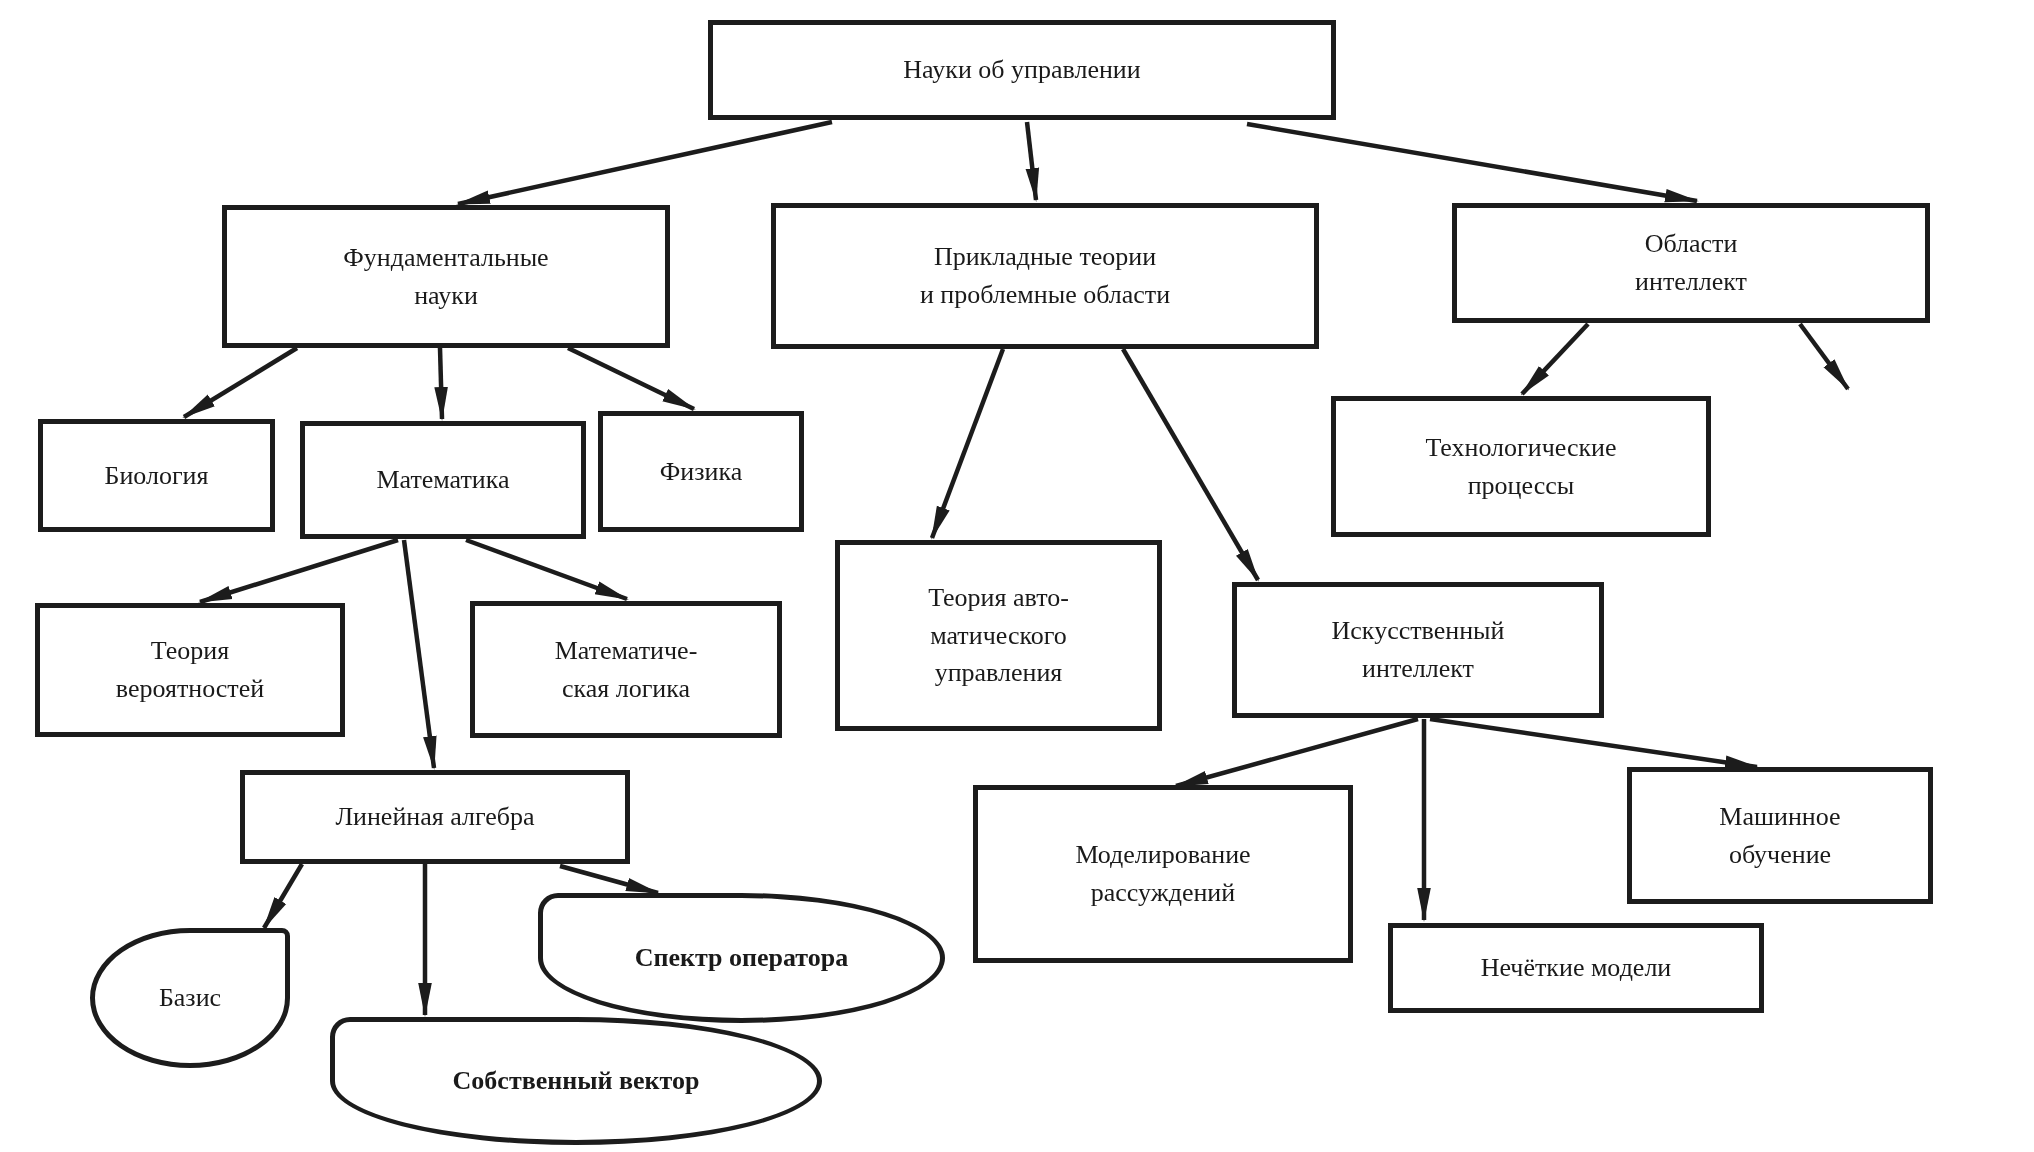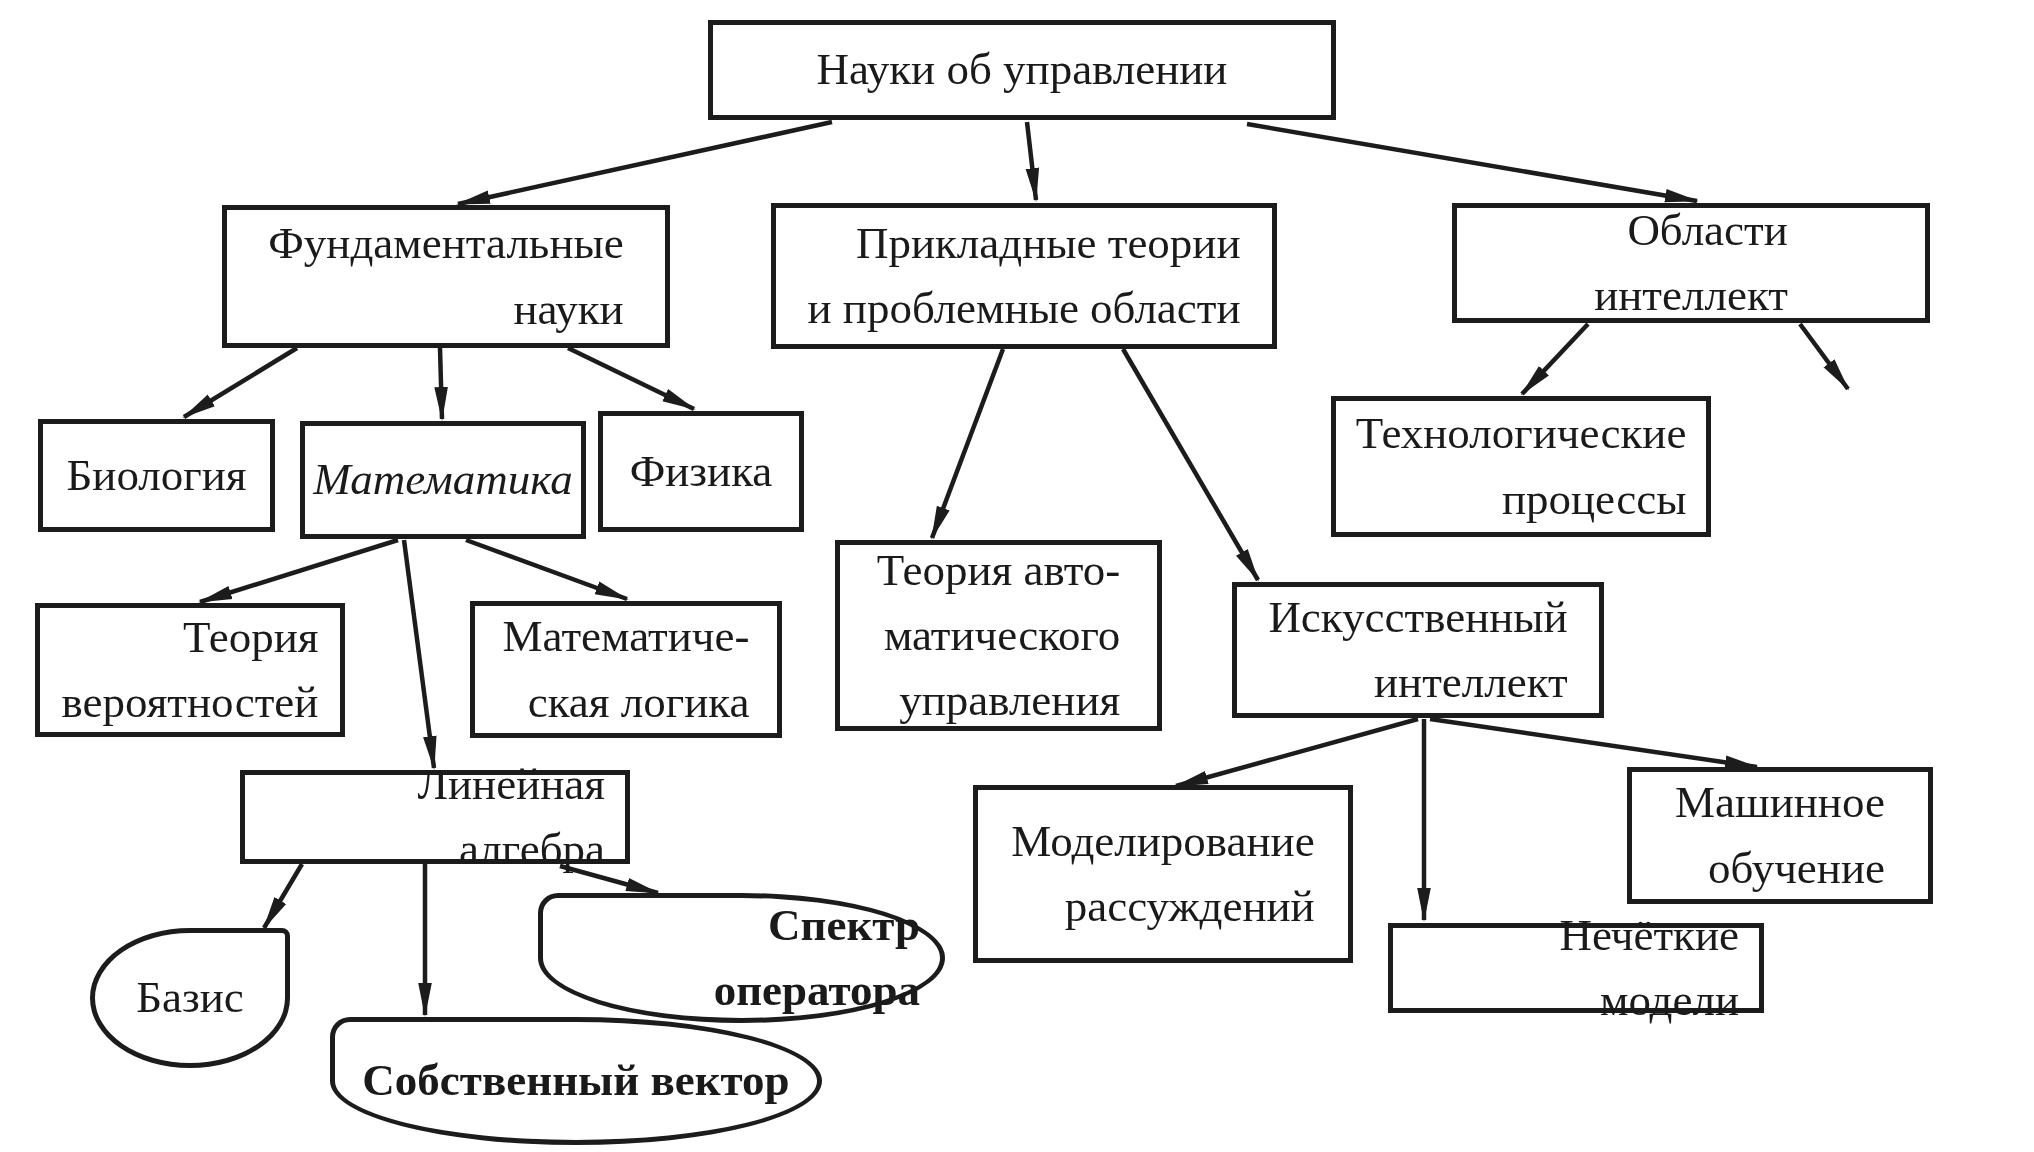--- a/index.html
+++ b/index.html
@@ -8,25 +8,25 @@
     width:2034px;height:1152px;
     background:#ffffff;
     font-family:"Liberation Serif","DejaVu Serif",serif;
     color:#1a1a1a;
     overflow:hidden;
   }
   #edges{position:absolute;left:0;top:0;width:2034px;height:1152px;}
   .node{
     position:absolute;
     display:flex;align-items:center;justify-content:center;
-    text-align:right;
+    text-align:center;
     background:#ffffff;
     border:5px solid #1c1c1c;
     box-sizing:border-box;
-    font-size:45px;
+    font-size:26px;
     line-height:1.45;
     white-space:pre-line;
     padding:2px 20px;
   }
   .blob-basis{
     border-radius:50% 8px 50% 50% / 50% 8px 50% 50%;
   }
   .blob-left{
     border-radius:20px 50% 50% 50% / 20px 50% 50% 50%;
     font-weight:bold;
@@ -64,29 +64,29 @@
       <line x1="1588" y1="324" x2="1522" y2="394" marker-end="url(#arrow)"></line>
       <line x1="1800" y1="324" x2="1848" y2="389" marker-end="url(#arrow)"></line>
     </g>
   </svg>
 
   <div class="node" style="left:708px;top:20px;width:628px;height:100px;">Науки об управлении</div>
 
   <div class="node" style="left:222px;top:205px;width:448px;height:143px;">Фундаментальные
 науки</div>
 
-  <div class="node" style="left:771px;top:203px;width:506px;height:146px;">Прикладные теории
+  <div class="node" style="left:771px;top:203px;width:548px;height:146px;">Прикладные теории
 и проблемные области</div>
 
   <div class="node" style="left:1452px;top:203px;width:478px;height:120px;">Области
 интеллект</div>
 
   <div class="node" style="left:38px;top:419px;width:237px;height:113px;">Биология</div>
 
-  <div class="node" style="left:300px;top:421px;width:286px;height:118px;font-style:italic;">Математика</div>
+  <div class="node" style="left:300px;top:421px;width:286px;height:118px;">Математика</div>
 
   <div class="node" style="left:598px;top:411px;width:206px;height:121px;">Физика</div>
 
   <div class="node" style="left:35px;top:603px;width:310px;height:134px;">Теория
 вероятностей</div>
 
   <div class="node" style="left:470px;top:601px;width:312px;height:137px;">Математиче-
 ская логика</div>
 
   <div class="node" style="left:240px;top:770px;width:390px;height:94px;">Линейная алгебра</div>

